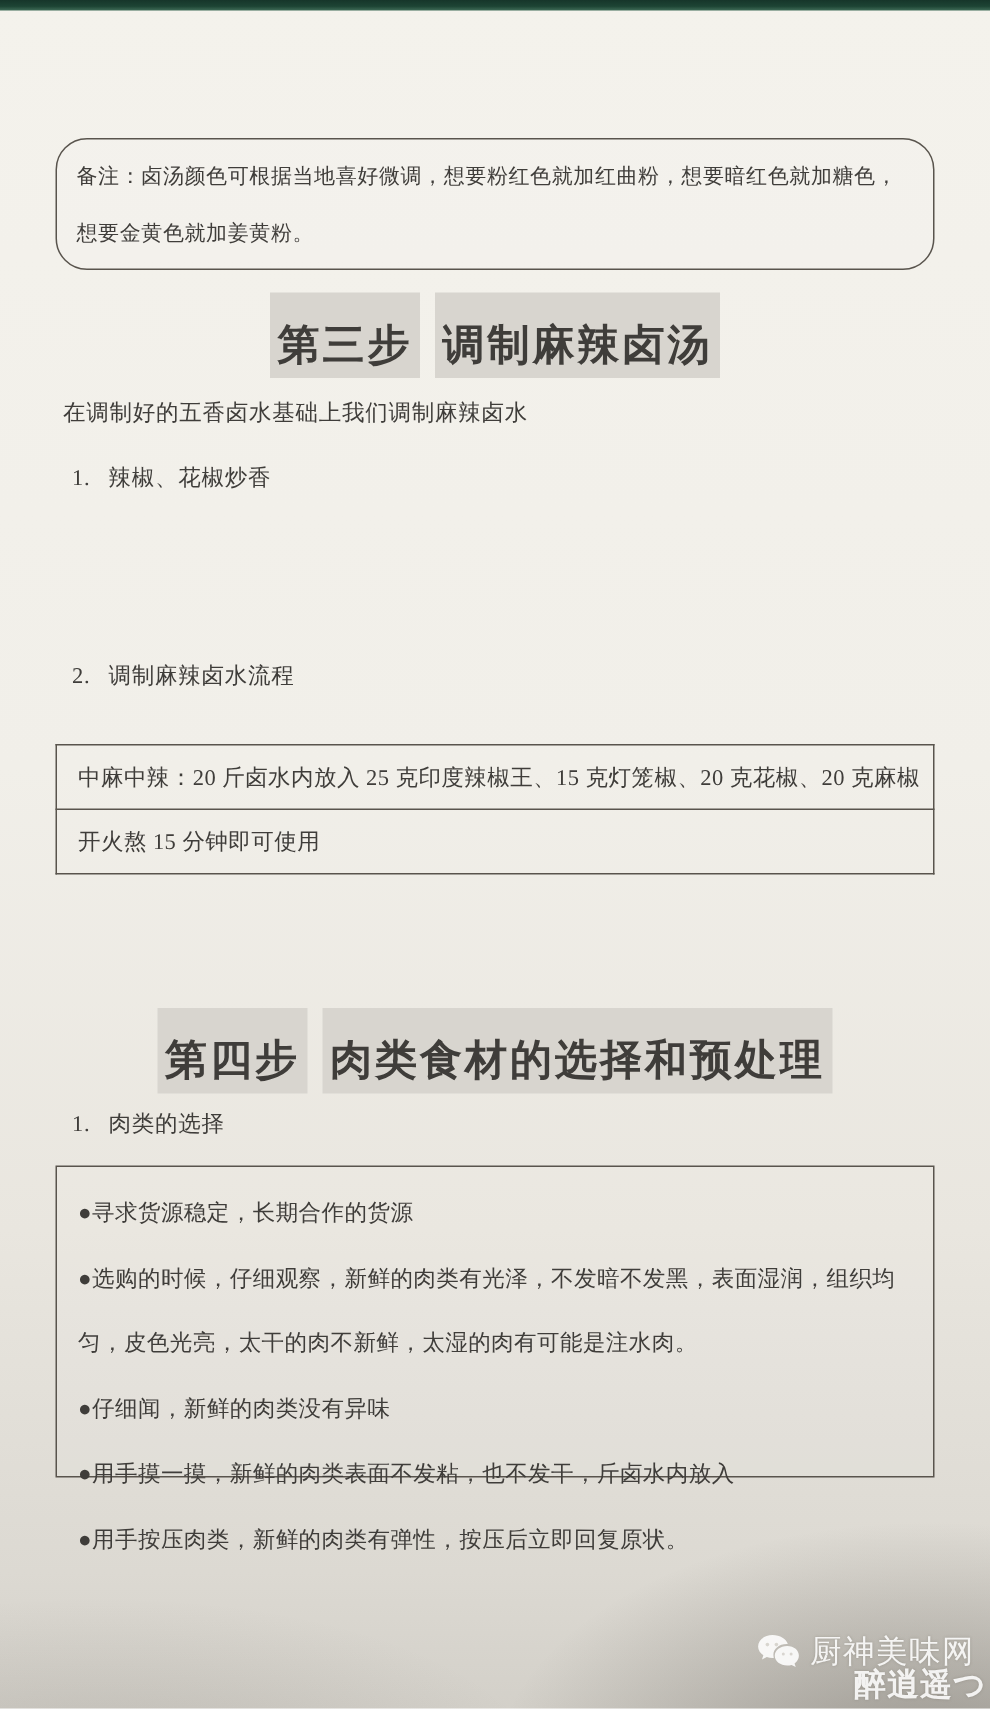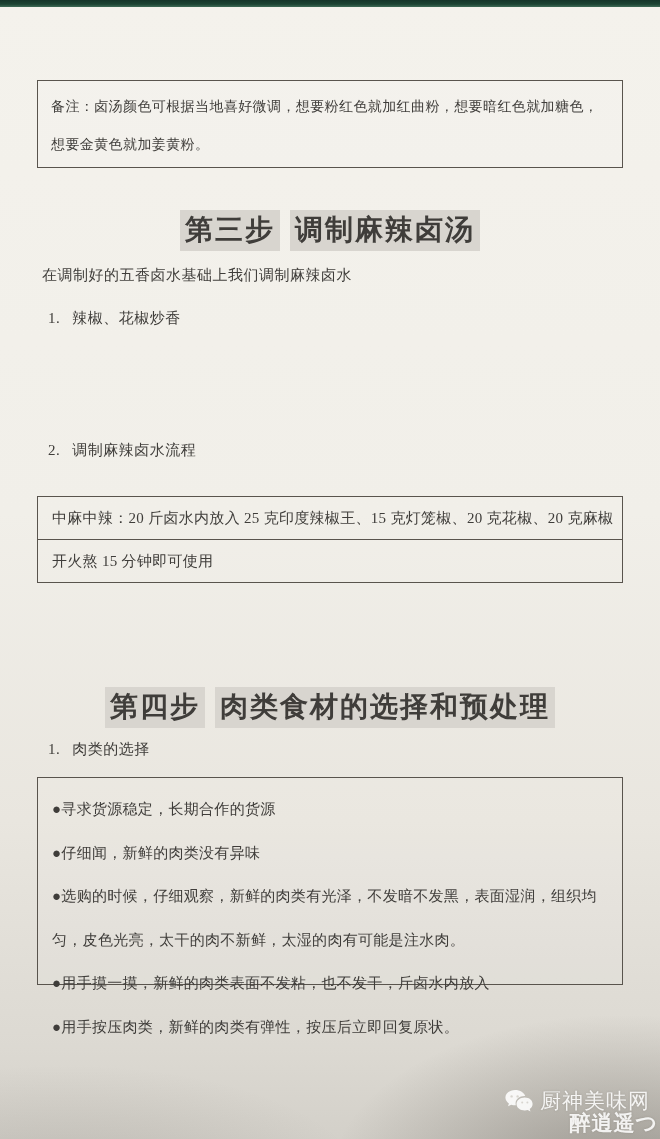--- a/index.html
+++ b/index.html
@@ -18,35 +18,36 @@
     position:absolute;top:0;left:0;width:100%;height:7px;
     background:linear-gradient(180deg,#16352a 0%,#1d4434 60%,#3f6b57 100%);
   }
   .bordered{
     position:absolute;left:37px;width:586px;
     border:1px solid #59544d;
     box-sizing:border-box;
     background:rgba(255,255,255,0.06);
   }
   .note-box{
-    top:80px;height:88px;
+    top:92px;height:88px;
     padding:7px 13px 0 13px;
     font-size:14px;line-height:38px;
     letter-spacing:0.4px;
+    border-radius:21px;
   }
   .sec-title{
     position:absolute;left:0;width:100%;
     text-align:center;
     font-size:28px;font-weight:bold;
     letter-spacing:2px;
     white-space:nowrap;
   }
   .sec-title .hl{
     background:#d8d5cf;
-    padding:4px 5px 6px 5px;
+    padding:20px 5px 6px 5px;
   }
   .sec-title .gap{display:inline-block;width:10px;}
   .title-3{top:211px;}
   .title-4{top:688px;}
   .para{
     position:absolute;left:42px;
     font-size:15px;letter-spacing:0.5px;
   }
   .intro{top:266px;}
   .num-item{
@@ -144,22 +145,22 @@
   <div class="sec-title title-4">
     <span class="hl">第四步</span><span class="gap"></span><span class="hl">肉类食材的选择和预处理</span>
   </div>
 
   <div class="num-item item-3">
     <span class="num">1.</span><span>肉类的选择</span>
   </div>
 
   <div class="bordered bullet-box">
     <p class="bullet">●寻求货源稳定，长期合作的货源</p>
+    <p class="bullet">●选购的时候，仔细观察，新鲜的肉类有光泽，不发暗不发黑，表面湿润，组织均匀，皮色光亮，太干的肉不新鲜，太湿的肉有可能是注水肉。</p>
     <p class="bullet">●仔细闻，新鲜的肉类没有异味</p>
-    <p class="bullet">●选购的时候，仔细观察，新鲜的肉类有光泽，不发暗不发黑，表面湿润，组织均匀，皮色光亮，太干的肉不新鲜，太湿的肉有可能是注水肉。</p>
     <p class="bullet">●用手摸一摸，新鲜的肉类表面不发粘，也不发干，斤卤水内放入</p>
     <p class="bullet">●用手按压肉类，新鲜的肉类有弹性，按压后立即回复原状。</p>
   </div>
 
   <div class="watermark">
     <div class="wm-line1">
       <span class="wechat-icon">
         <svg width="30" height="24" viewBox="0 0 30 24">
           <g fill="rgba(255,255,255,0.88)">
             <path d="M11 1C5.6 1 1.4 4.4 1.4 8.6c0 2.4 1.4 4.5 3.5 5.9l-0.9 2.8 3.2-1.6c1.2 0.4 2.5 0.6 3.8 0.6 0.3 0 0.6 0 0.9-0.1-0.2-0.6-0.3-1.3-0.3-2 0-4 3.9-7.2 8.7-7.2 0.3 0 0.6 0 0.9 0C20.3 3.7 16.1 1 11 1z"></path>

